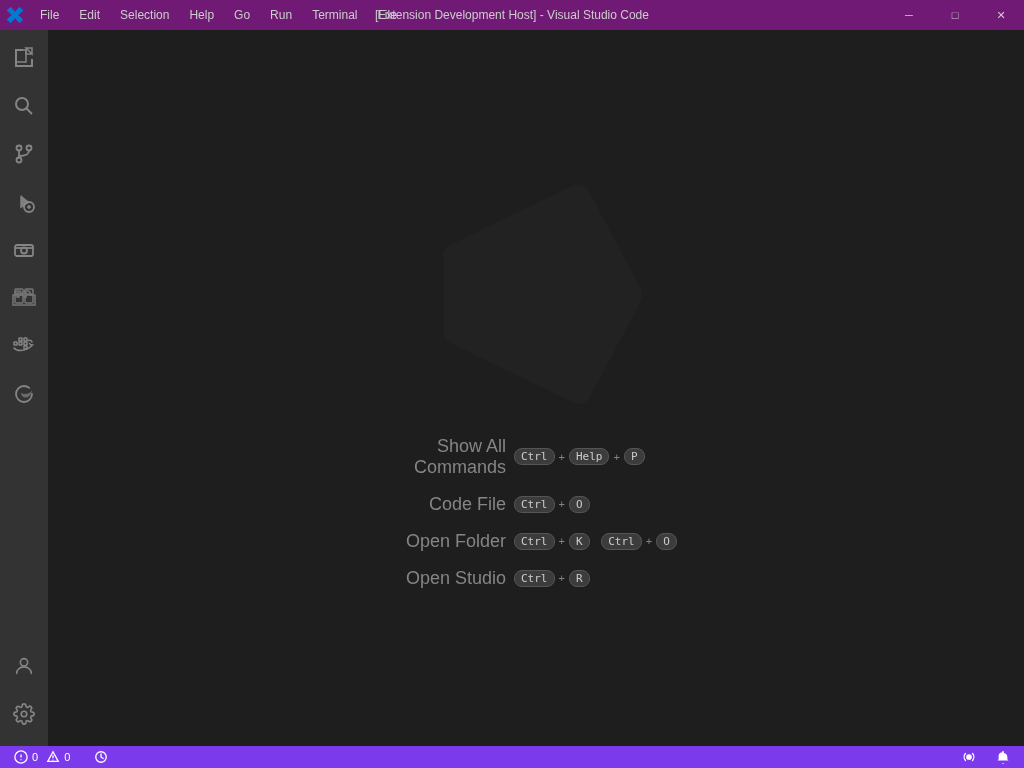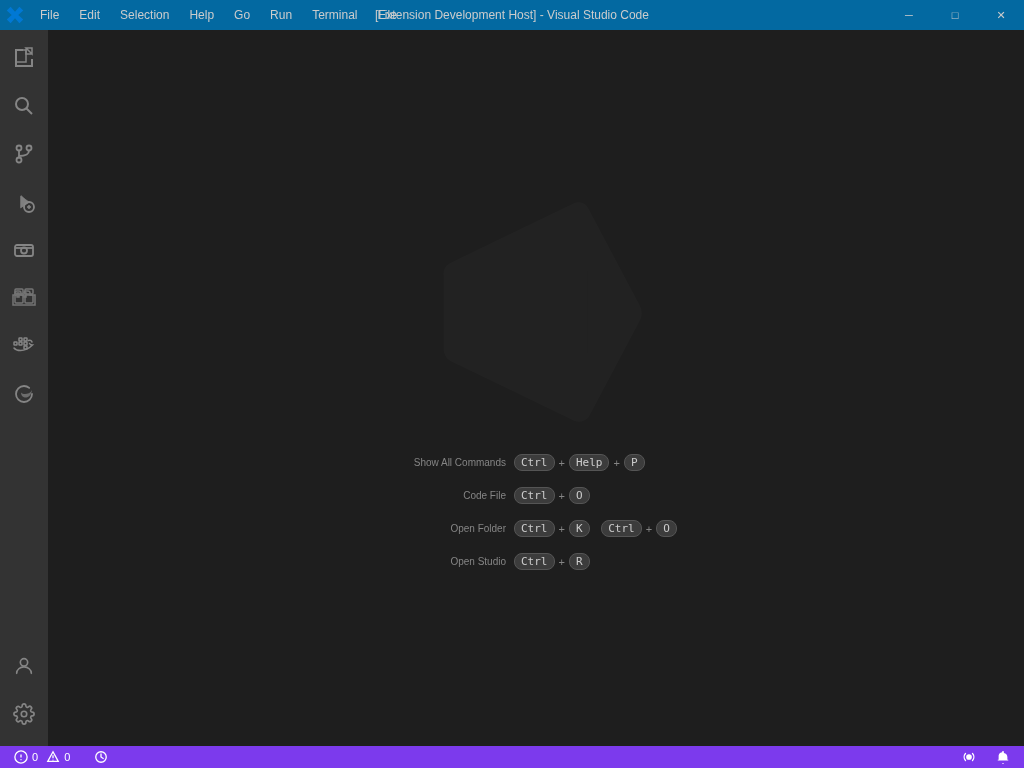--- a/index.html
+++ b/index.html
@@ -11,21 +11,21 @@
       font-family: 'Segoe UI', sans-serif;
       font-size: 13px;
       overflow: hidden;
       display: flex;
       flex-direction: column;
     }
 
     
     #titlebar {
       height: 30px;
-      background: #0369a1;
+      background: #701a75;
       display: flex;
       align-items: center;
       justify-content: space-between;
       user-select: none;
       flex-shrink: 0;
     }
     #titlebar-left {
       display: flex;
       align-items: center;
       height: 100%;
@@ -134,21 +134,21 @@
 
     .shortcut-row {
       display: flex;
       align-items: center;
       gap: 8px;
       margin: 4px 0;
       width: 320px;
     }
     .shortcut-label {
       color: #858585;
-      font-size: 10px;
+      font-size: 18px;
       text-align: right;
       width: 130px;
       flex-shrink: 0;
     }
     .shortcut-keys {
       display: flex;
       align-items: center;
       gap: 4px;
     }
     .key {

